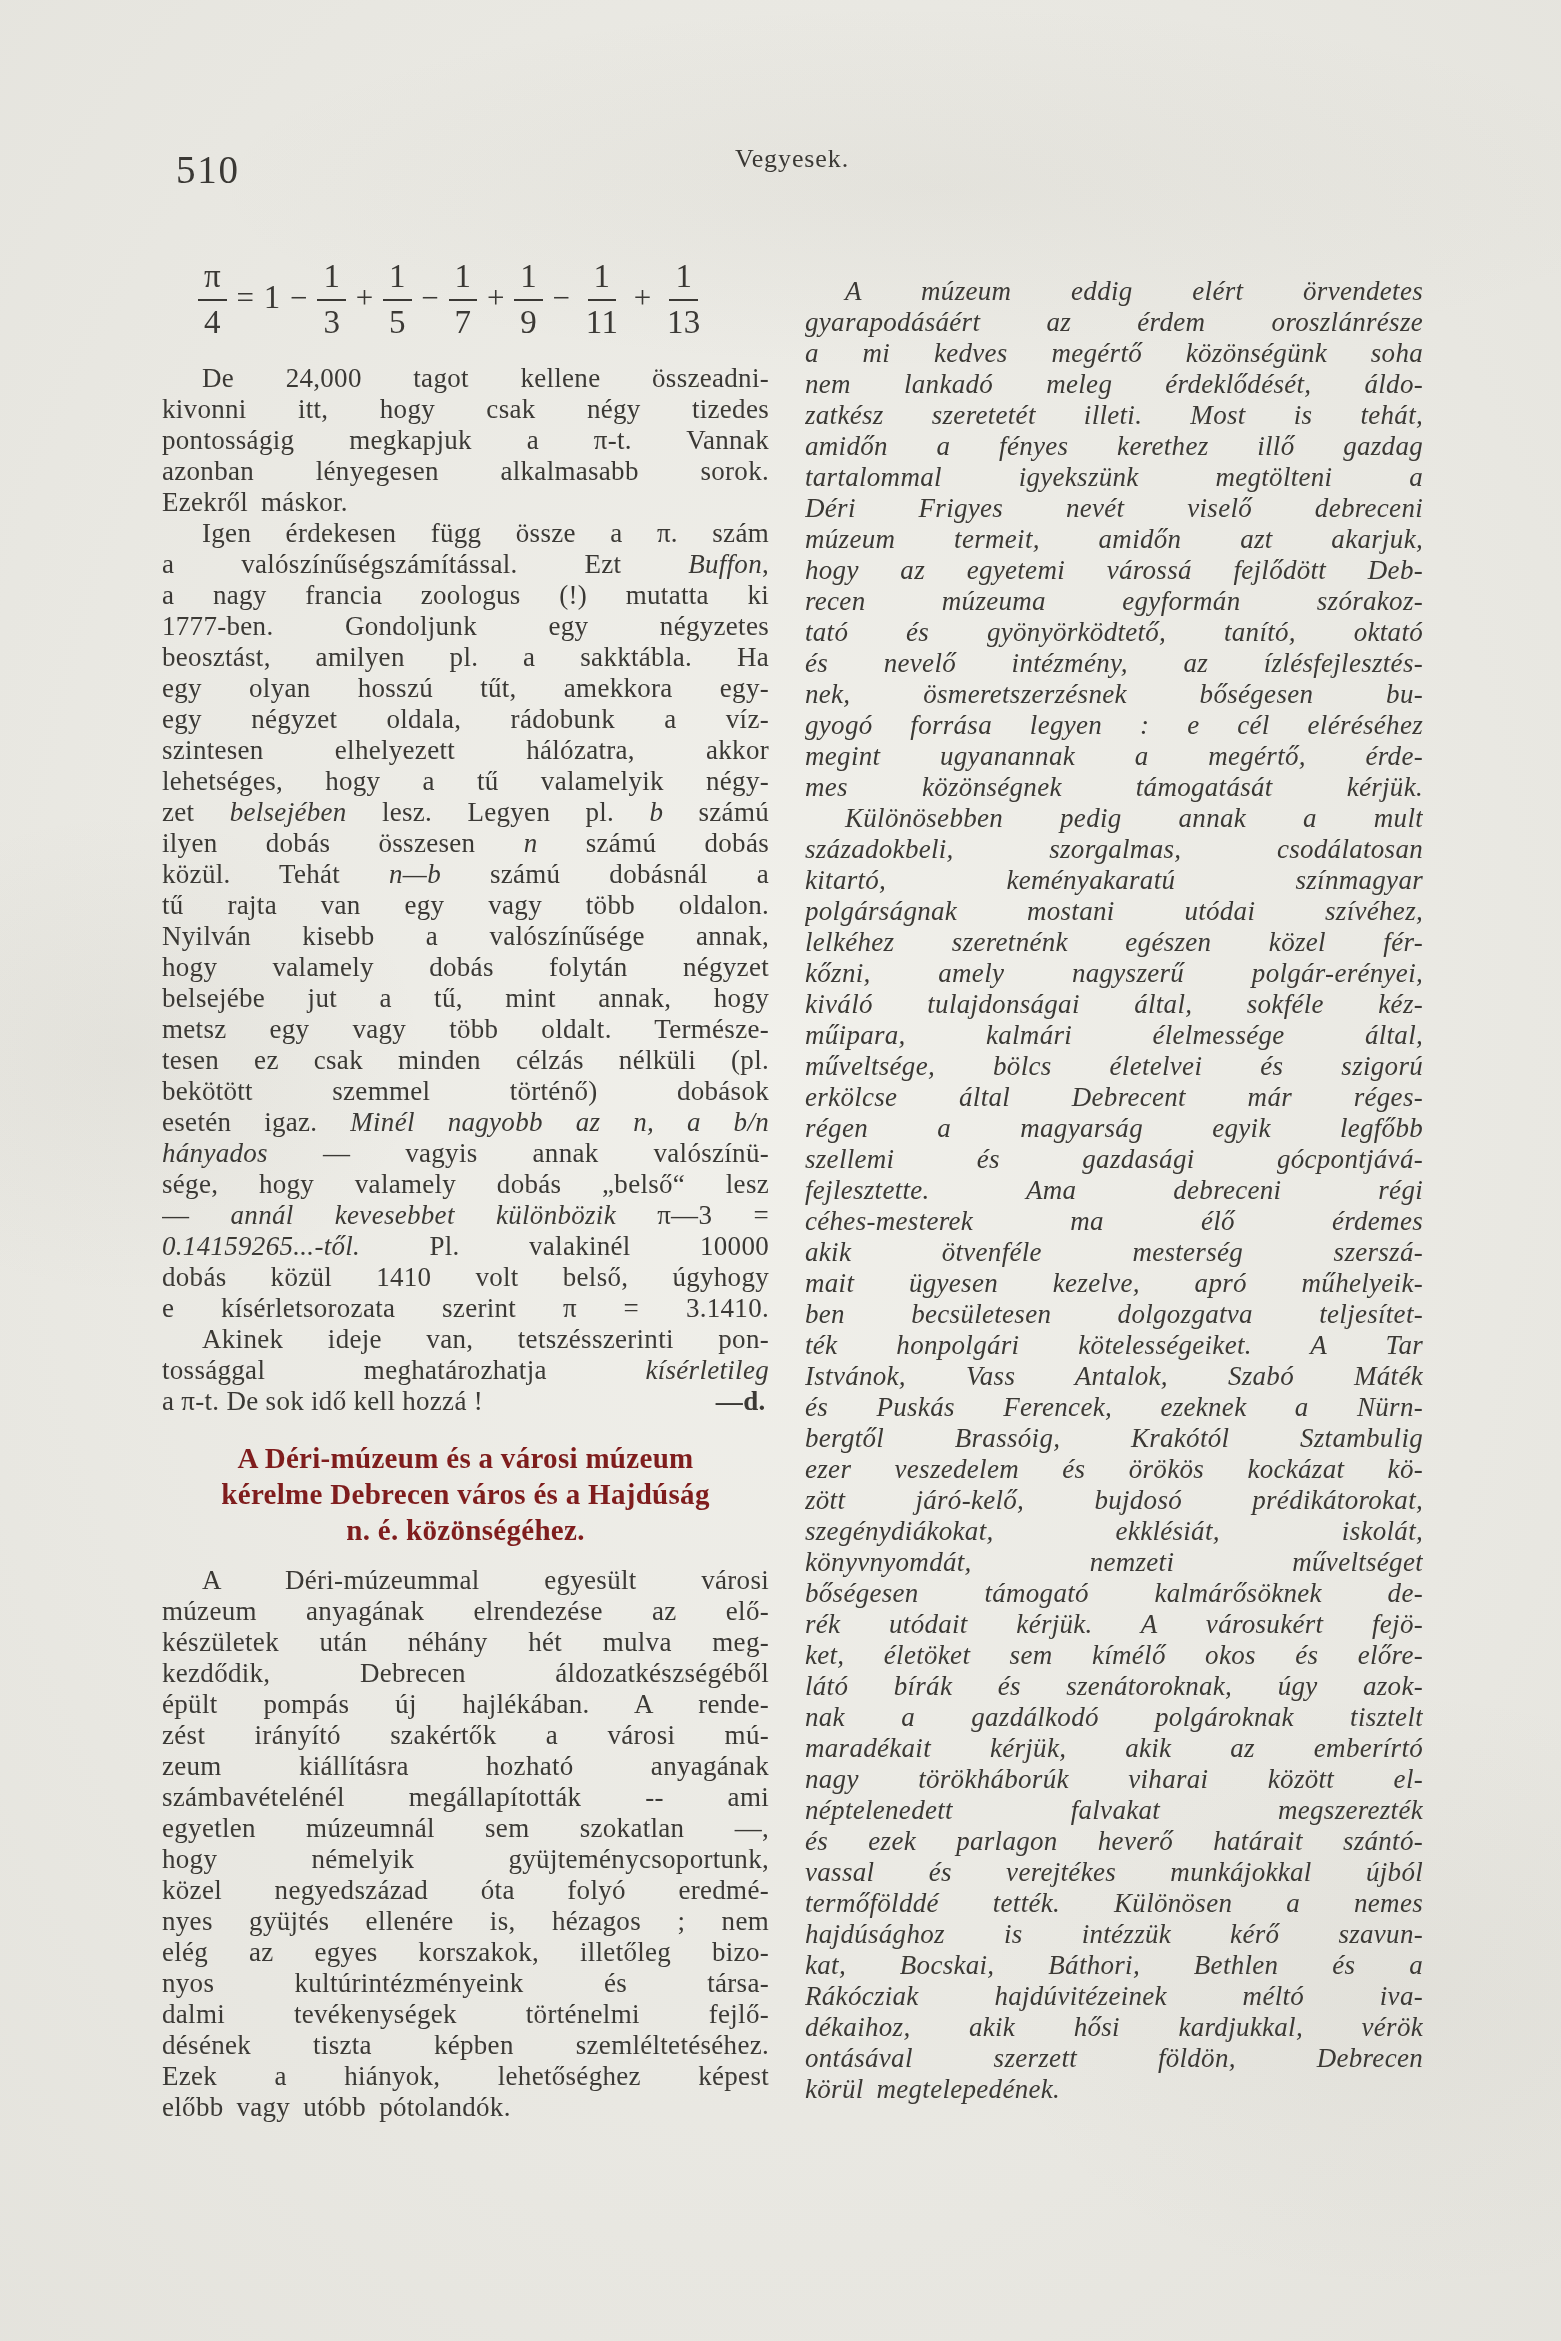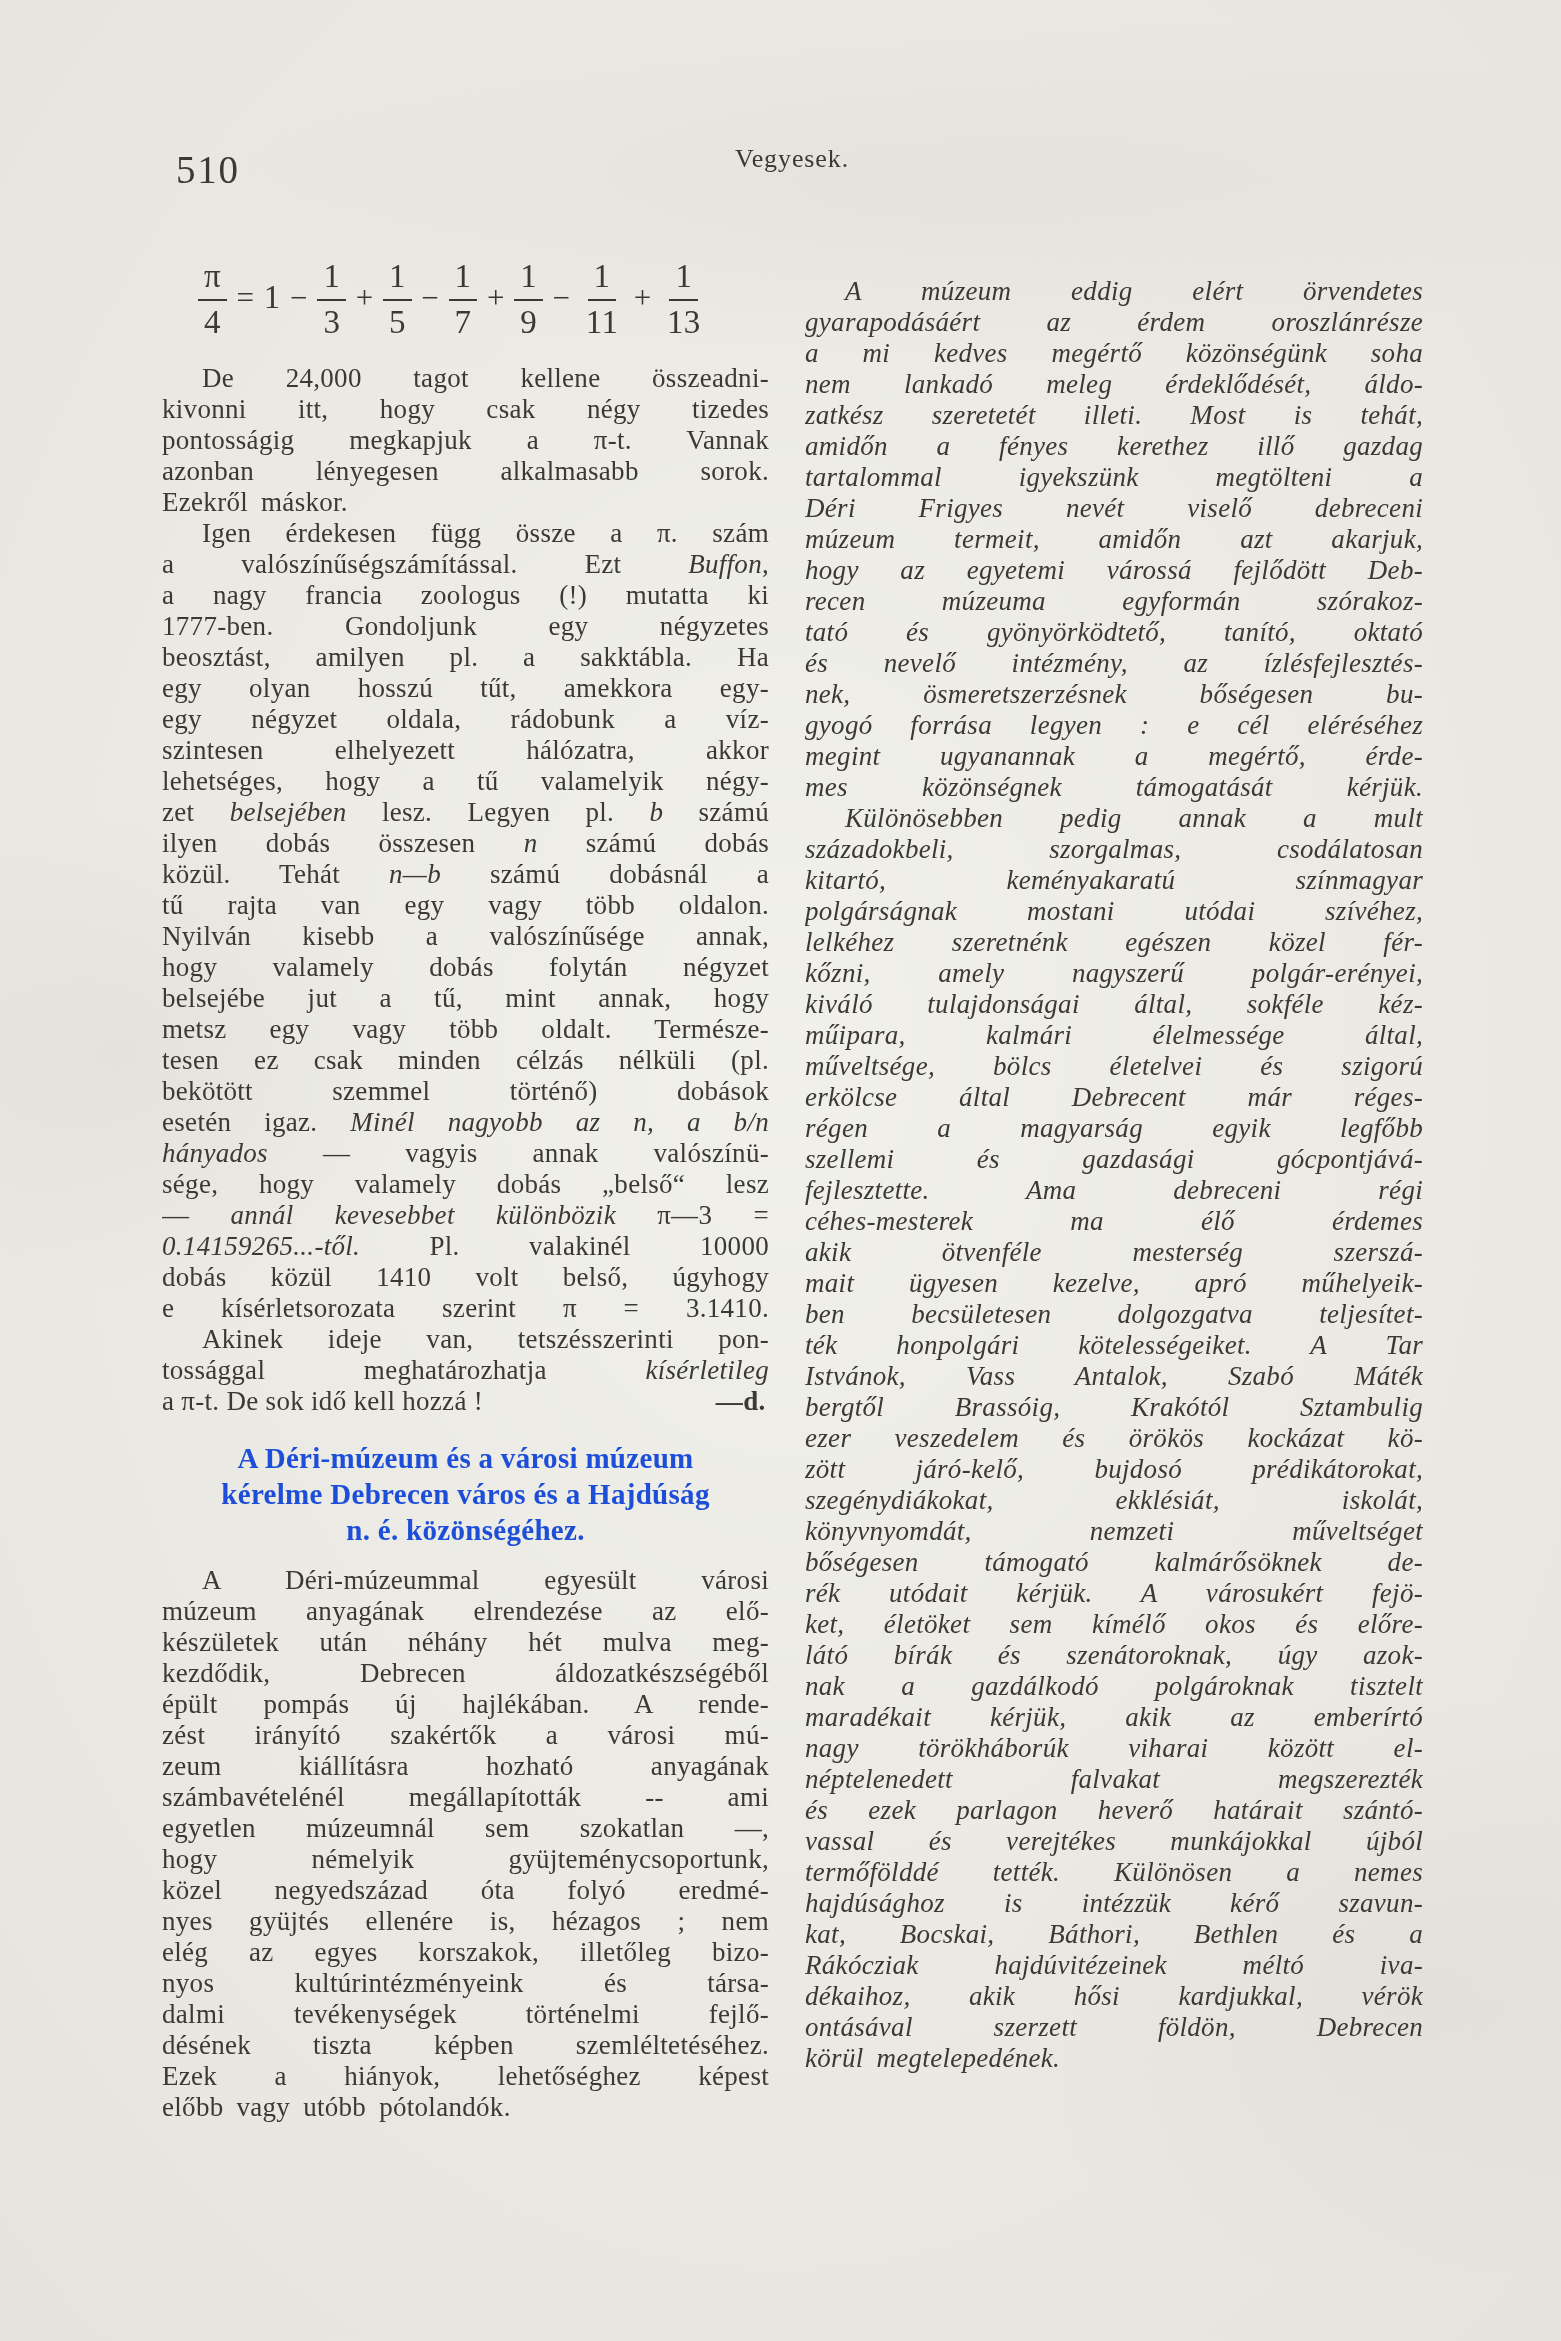--- a/index.html
+++ b/index.html
@@ -28,21 +28,21 @@
   .para{margin:0;}
   .line{height:31px;line-height:31px;overflow:hidden;
     text-align:justify;text-align-last:justify;white-space:nowrap;}
   .line.last{text-align:left;text-align-last:left;word-spacing:0.22em;}
   .line.indent{text-indent:40px;}
   .line.split{display:flex;justify-content:space-between;white-space:nowrap;text-align:left;text-align-last:left;}
   .i{font-style:italic;}
   .sig{font-weight:bold;padding-right:3.5px;}
   .heading{margin:22.6px 0 17.3px 0;}
   .heading .hline{height:36px;line-height:36px;text-align:center;text-align-last:center;
-    font-weight:bold;font-size:29px;color:#1d4ed8;}
+    font-weight:bold;font-size:29px;color:#7f1d1d;}
   
   .formula{display:flex;align-items:center;gap:9.5px;margin:0 0 24px 36px;
     font-size:33px;line-height:1;}
   .frac{display:inline-flex;flex-direction:column;align-items:center;}
   .frac .fnum{padding:0 6px 6px 6px;border-bottom:2.6px solid var(--ink);}
   .frac .fden{padding:5.2px 6px 0 6px;}
   .op{font-size:31px;padding-bottom:3.5px;}
   .first-term{font-size:33px;padding-bottom:3.5px;}
 </style>
 </head>
@@ -191,20 +191,21 @@
       <div class="line">erkölcse által Debrecent már réges-</div>
       <div class="line">régen a magyarság egyik legfőbb</div>
       <div class="line">szellemi és gazdasági gócpontjává-</div>
       <div class="line">fejlesztette. Ama debreceni régi</div>
       <div class="line">céhes-mesterek ma élő érdemes</div>
       <div class="line">akik ötvenféle mesterség szerszá-</div>
       <div class="line">mait ügyesen kezelve, apró műhelyeik-</div>
       <div class="line">ben becsületesen dolgozgatva teljesítet-</div>
       <div class="line">ték honpolgári kötelességeiket. A Tar</div>
       <div class="line">Istvánok, Vass Antalok, Szabó Máték</div>
+      <div class="line">és Puskás Ferencek, ezeknek a Nürn-</div>
       <div class="line">bergtől Brassóig, Krakótól Sztambulig</div>
       <div class="line">ezer veszedelem és örökös kockázat kö-</div>
       <div class="line">zött járó-kelő, bujdosó prédikátorokat,</div>
       <div class="line">szegénydiákokat, ekklésiát, iskolát,</div>
       <div class="line">könyvnyomdát, nemzeti műveltséget</div>
       <div class="line">bőségesen támogató kalmárősöknek de-</div>
       <div class="line">rék utódait kérjük. A városukért fejö-</div>
       <div class="line">ket, életöket sem kímélő okos és előre-</div>
       <div class="line">látó bírák és szenátoroknak, úgy azok-</div>
       <div class="line">nak a gazdálkodó polgároknak tisztelt</div>

